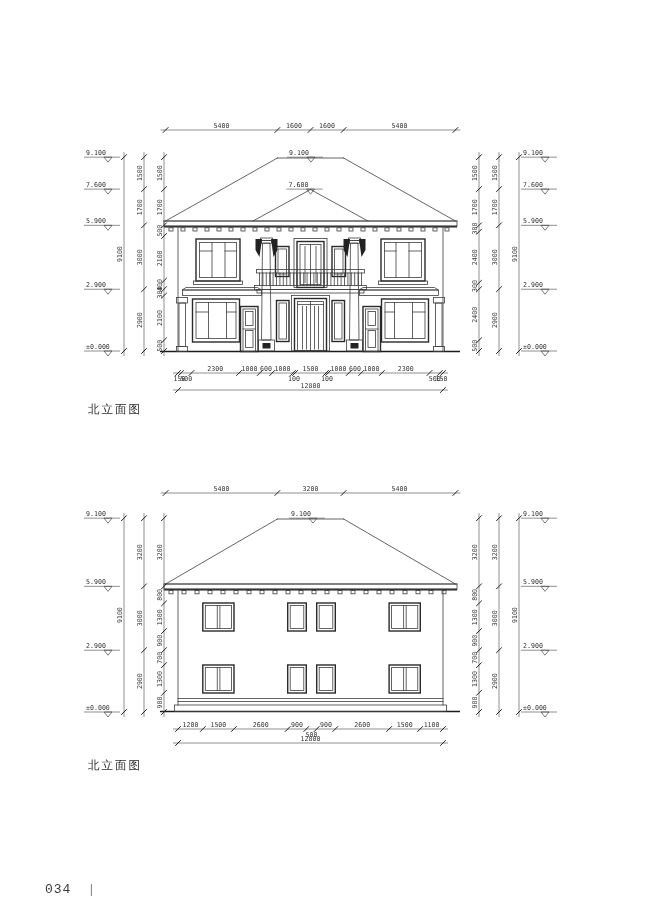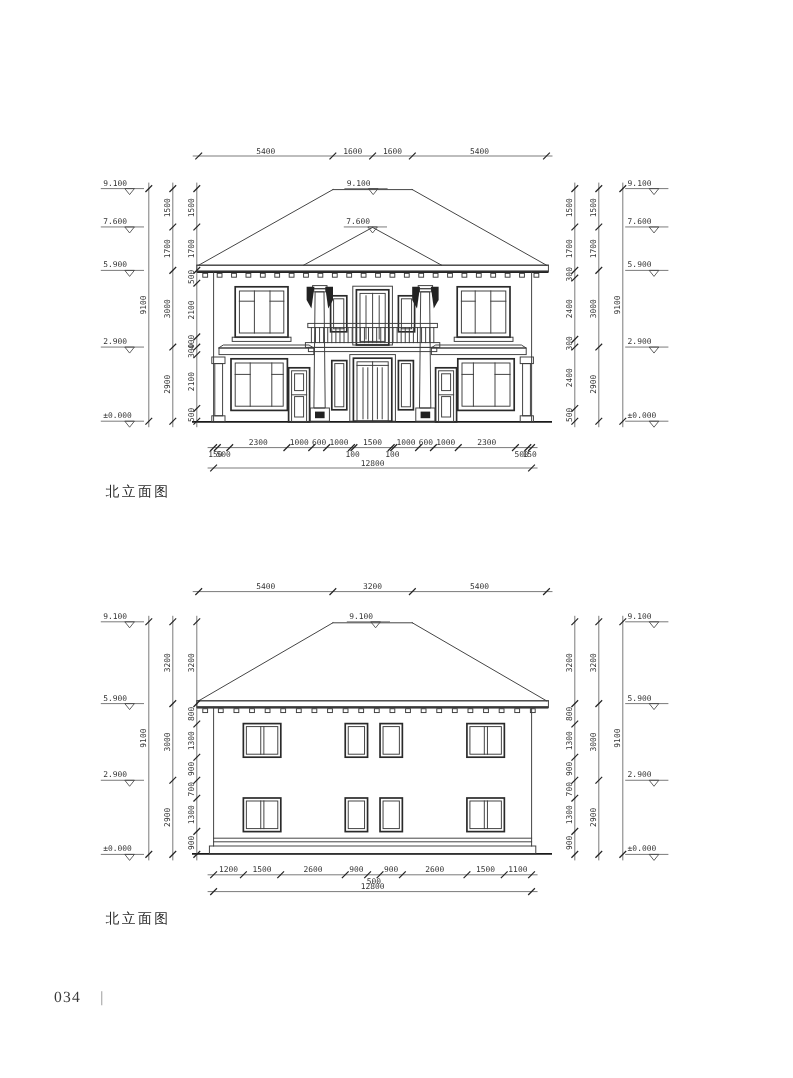--- a/index.html
+++ b/index.html
@@ -10,22 +10,22 @@
   .frame2{stroke:#2a2a2a;stroke-width:1.4;fill:none}
   .heavy{stroke:#1a1a1a;stroke-width:2;fill:none}
   .ground{stroke:#1a1a1a;stroke-width:1.5;fill:none}
   .dark{fill:#222;stroke:none}
   .dimline{stroke:#555;stroke-width:.65;fill:none}
   .tick{stroke:#222;stroke-width:1;fill:none}
   .dimtext{font-family:"DejaVu Sans Mono",monospace;font-size:6.6px;fill:#333}
   .lvltri{fill:none;stroke:#444;stroke-width:.7}
   .caption{position:absolute;font-family:"Liberation Serif",serif;font-size:11.5px;
            color:#2b2b2b;letter-spacing:2px}
-  .footer{position:absolute;left:45px;top:823px;display:flex;align-items:baseline;
-          font-family:Liberation Serif, serif;font-size:13px;color:#3a3a3a}
+  .footer{position:absolute;left:45px;top:882px;display:flex;align-items:baseline;
+          font-family:Liberation Mono, monospace;font-size:13px;color:#3a3a3a}
   .footer .pageno{letter-spacing:1px}
   .footer .sep{margin:0 16px;color:#888}
   .footer .title{letter-spacing:1.5px}
 </style>
 </head>
 <body>
 
 <svg id="drawing" width="661" height="898" viewBox="0 0 661 898">
   <g id="g-south">
       <line x1="277.4" y1="158" x2="343.6" y2="158" class="geom"></line>

